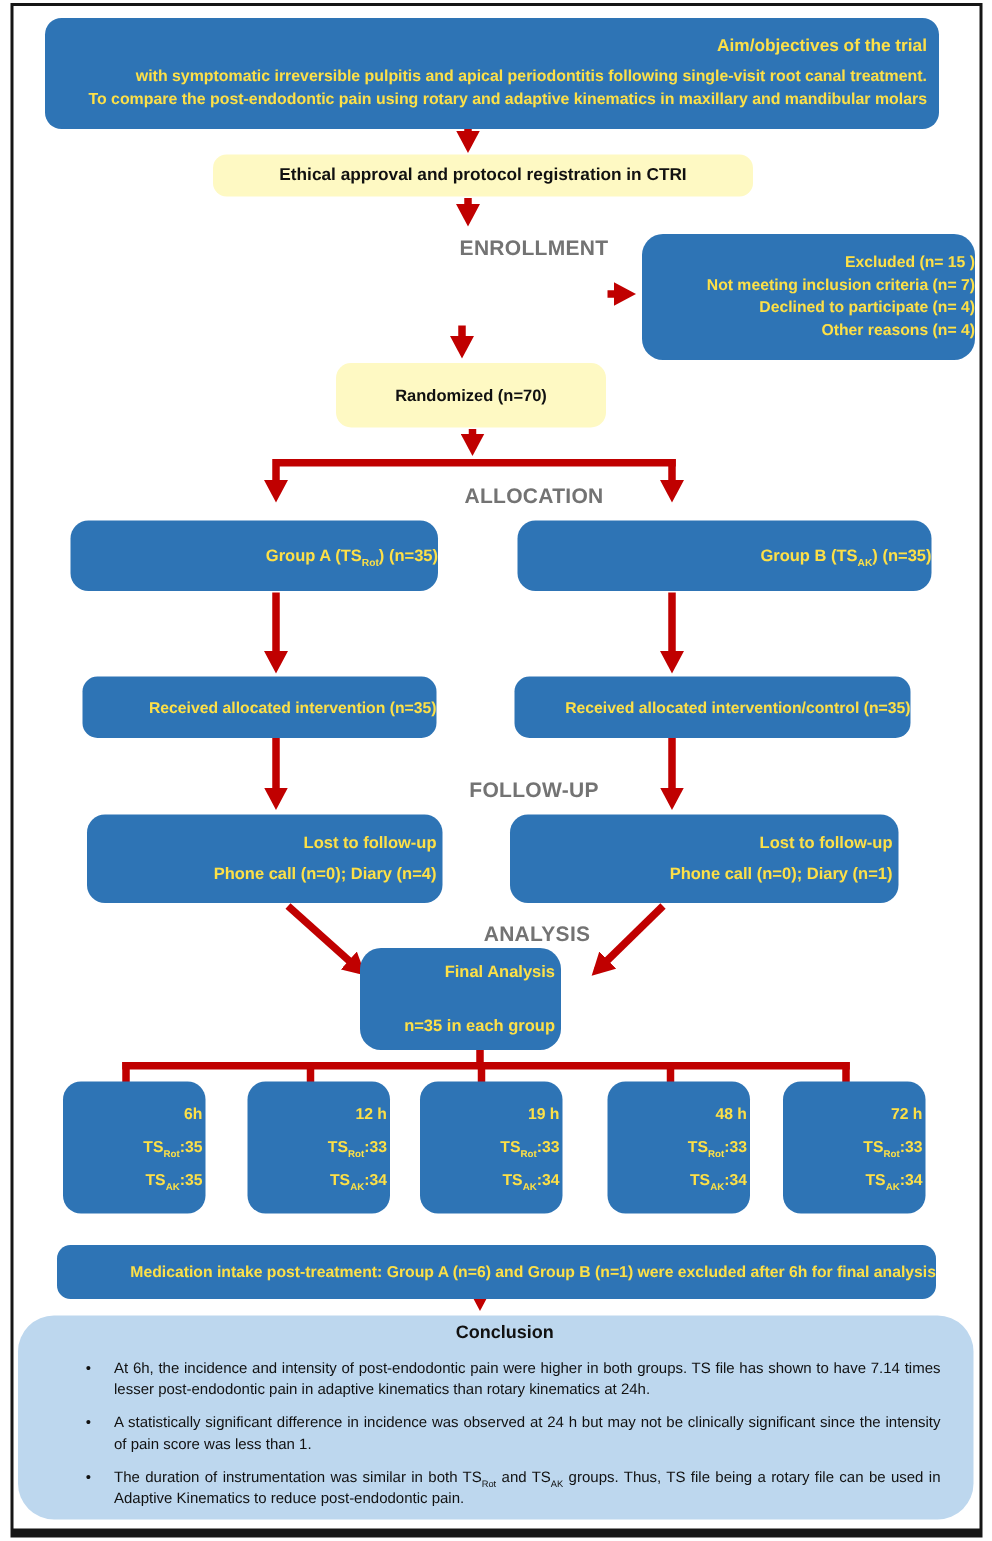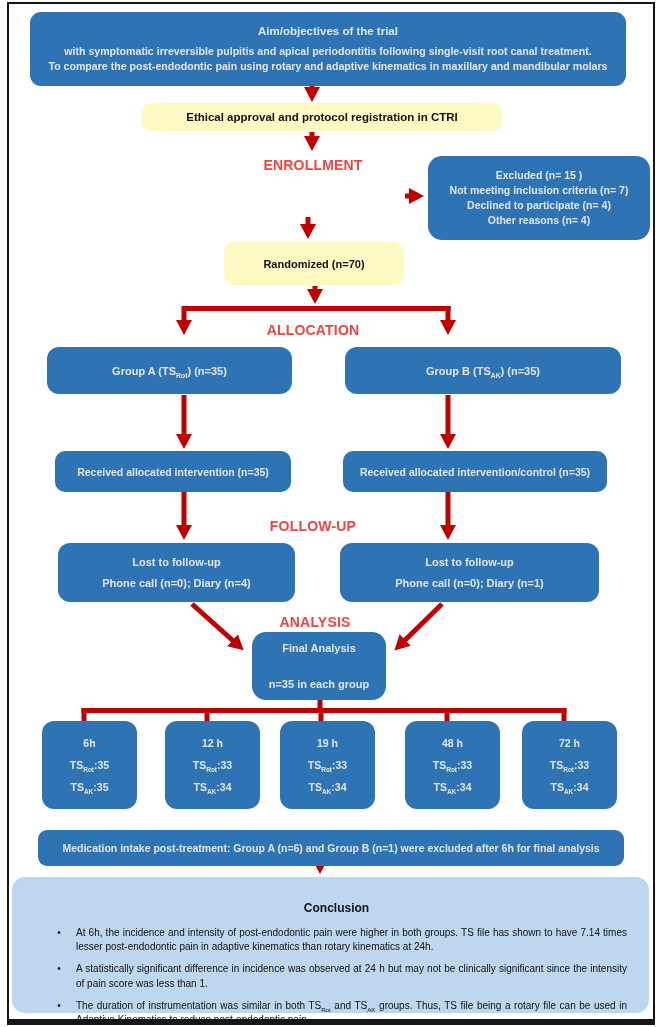--- a/index.html
+++ b/index.html
@@ -6,26 +6,26 @@
   #stage{
     position:relative;width:661px;height:1027px;background:#fff;
     font-family:"Liberation Sans","DejaVu Sans",sans-serif;
     overflow:hidden;
   }
   #frame{
     position:absolute;left:7px;top:2px;width:644px;height:1015px;
     border:2px solid #161616;border-bottom-width:6px;pointer-events:none;
   }
   .box{position:absolute;display:flex;flex-direction:column;align-items:center;justify-content:center;text-align:center;box-sizing:border-box;}
-  .dark{background:#2e74b5;color:#e5e5e5;font-weight:bold;}
+  .dark{background:#2e74b5;color:#fde047;font-weight:bold;align-items:flex-end;}
   .light{background:#fef9c3;color:#111111;font-weight:bold;}
   .r9{border-radius:9px;}  .r10{border-radius:10px;}  .r12{border-radius:12px;}  .r14{border-radius:14px;}
   .section-label{
     position:absolute;transform:translateX(-50%);
-    font-weight:bold;color:#ef4444;font-size:14px;letter-spacing:.2px;white-space:nowrap;
+    font-weight:bold;color:#737373;font-size:14px;letter-spacing:.2px;white-space:nowrap;margin-left:43px;
   }
   .nowrap{white-space:nowrap;}
   sub{font-size:0.62em;line-height:0;}
   #connectors{position:absolute;left:0;top:0;pointer-events:none;}
 
   
   #aim{left:30px;top:12px;width:596px;height:74px;border-radius:11px;padding:6px 8px;}
   #aim .t{font-size:11.5px;margin-bottom:7px;}
   #aim .b{font-size:10.6px;line-height:15px;}
   
@@ -39,28 +39,28 @@
   
   #groupA{left:47px;top:347px;width:245px;height:47px;font-size:11px;}
   #groupB{left:345px;top:347px;width:276px;height:47px;font-size:11px;}
   
   #receivedA{left:55px;top:451px;width:236px;height:41px;font-size:10.5px;}
   #receivedB{left:343px;top:451px;width:264px;height:41px;font-size:10.5px;}
   
   #followupA{left:58px;top:543px;width:237px;height:59px;font-size:11px;justify-content:space-evenly;padding:5px 4px;}
   #followupB{left:340px;top:543px;width:259px;height:59px;font-size:11px;justify-content:space-evenly;padding:5px 4px;}
   
-  #finalbox{left:252px;top:632px;width:134px;height:68px;font-size:11px;justify-content:space-evenly;padding:6px 4px;gap:20px;}
+  #finalbox{left:240px;top:632px;width:134px;height:68px;font-size:11px;justify-content:space-evenly;padding:6px 4px;gap:20px;}
   
   .tp{top:721px;width:95px;height:88px;font-size:10.5px;justify-content:space-evenly;padding:6px 2px;}
   #tp0{left:42px;} #tp1{left:165px;} #tp2{left:280px;} #tp3{left:405px;} #tp4{left:522px;}
   
   #medication{left:38px;top:830px;width:586px;height:36px;font-size:10.5px;}
   
-  #conclusion{left:12px;top:877px;width:637px;height:136px;border-radius:13px;background:#bdd7ee;position:absolute;box-sizing:border-box;padding:24px 18px 8px 30px;color:#111;}
+  #conclusion{left:12px;top:877px;width:637px;height:136px;border-radius:24px;background:#bdd7ee;position:absolute;box-sizing:border-box;padding:4px 18px 8px 30px;color:#111;}
   #conclusion .title{text-align:center;font-weight:bold;font-size:12px;margin-bottom:11px;}
   .bullet-row{display:flex;margin-bottom:8px;}
   .bullet-dot{width:34px;flex:0 0 34px;text-align:center;font-size:10px;line-height:14px;}
   .bullet-text{flex:1;font-size:10px;line-height:14.2px;text-align:justify;padding-right:4px;}
 </style>
 </head>
 <body>
 
 <div id="stage">
 

